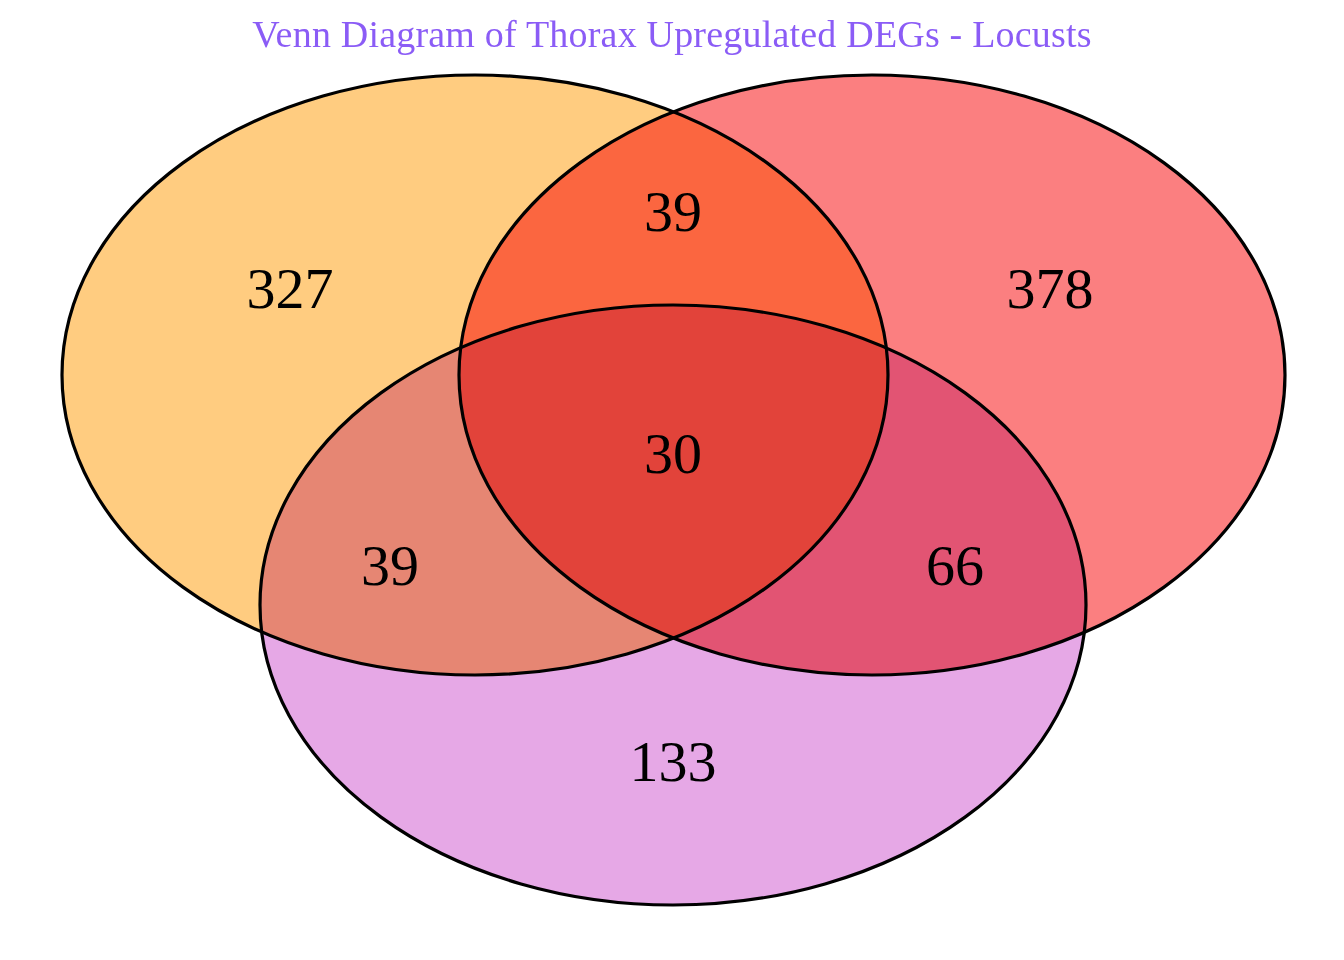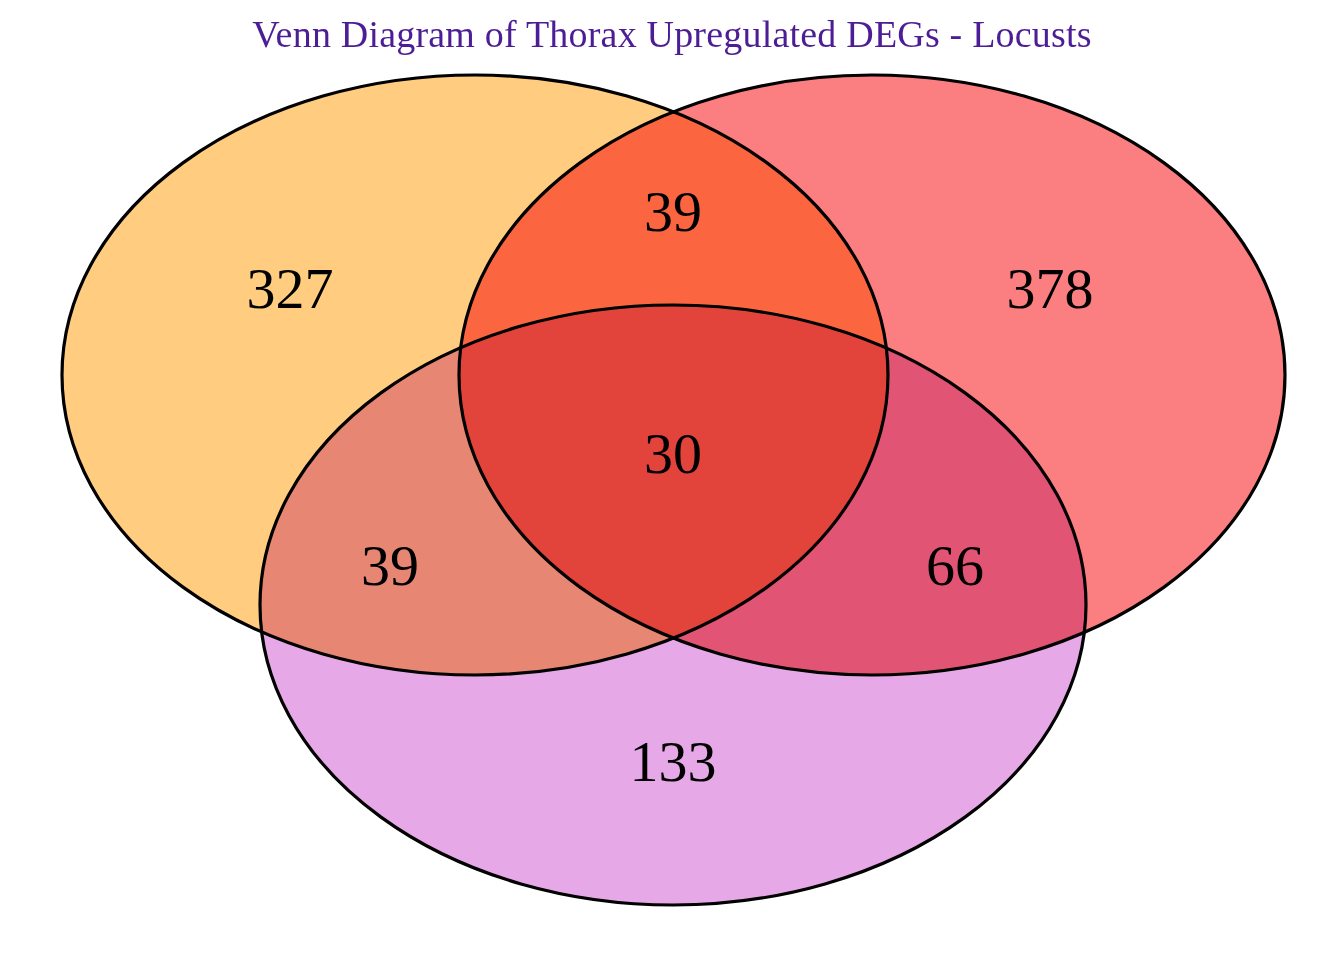--- a/index.html
+++ b/index.html
@@ -55,21 +55,21 @@
     fill: #000000;
     text-anchor: middle;
     dominant-baseline: middle;
   }
 </style>
 </head>
 <body style="background: rgb(255, 255, 255);">
 
 <div id="venn-figure" style="background: rgb(255, 255, 255);">
 
-  <div id="chart-title" style="color: #4c1d95;">Venn Diagram of Thorax Upregulated DEGs - Locusts</div>
+  <div id="chart-title" style="color: #8b5cf6;">Venn Diagram of Thorax Upregulated DEGs - Locusts</div>
 
   <svg id="venn-svg" viewBox="0 0 1344 960" xmlns="http://www.w3.org/2000/svg">
 
     <g>
       <ellipse class="venn-fill" cx="475" cy="375" rx="413" ry="300" fill="#FFCC80"></ellipse>
       <ellipse class="venn-fill" cx="872" cy="375" rx="413" ry="300" fill="#FB7F80"></ellipse>
       <ellipse class="venn-fill" cx="673" cy="605" rx="413" ry="300" fill="#E6A8E6"></ellipse>
     </g>
 
     <g>

